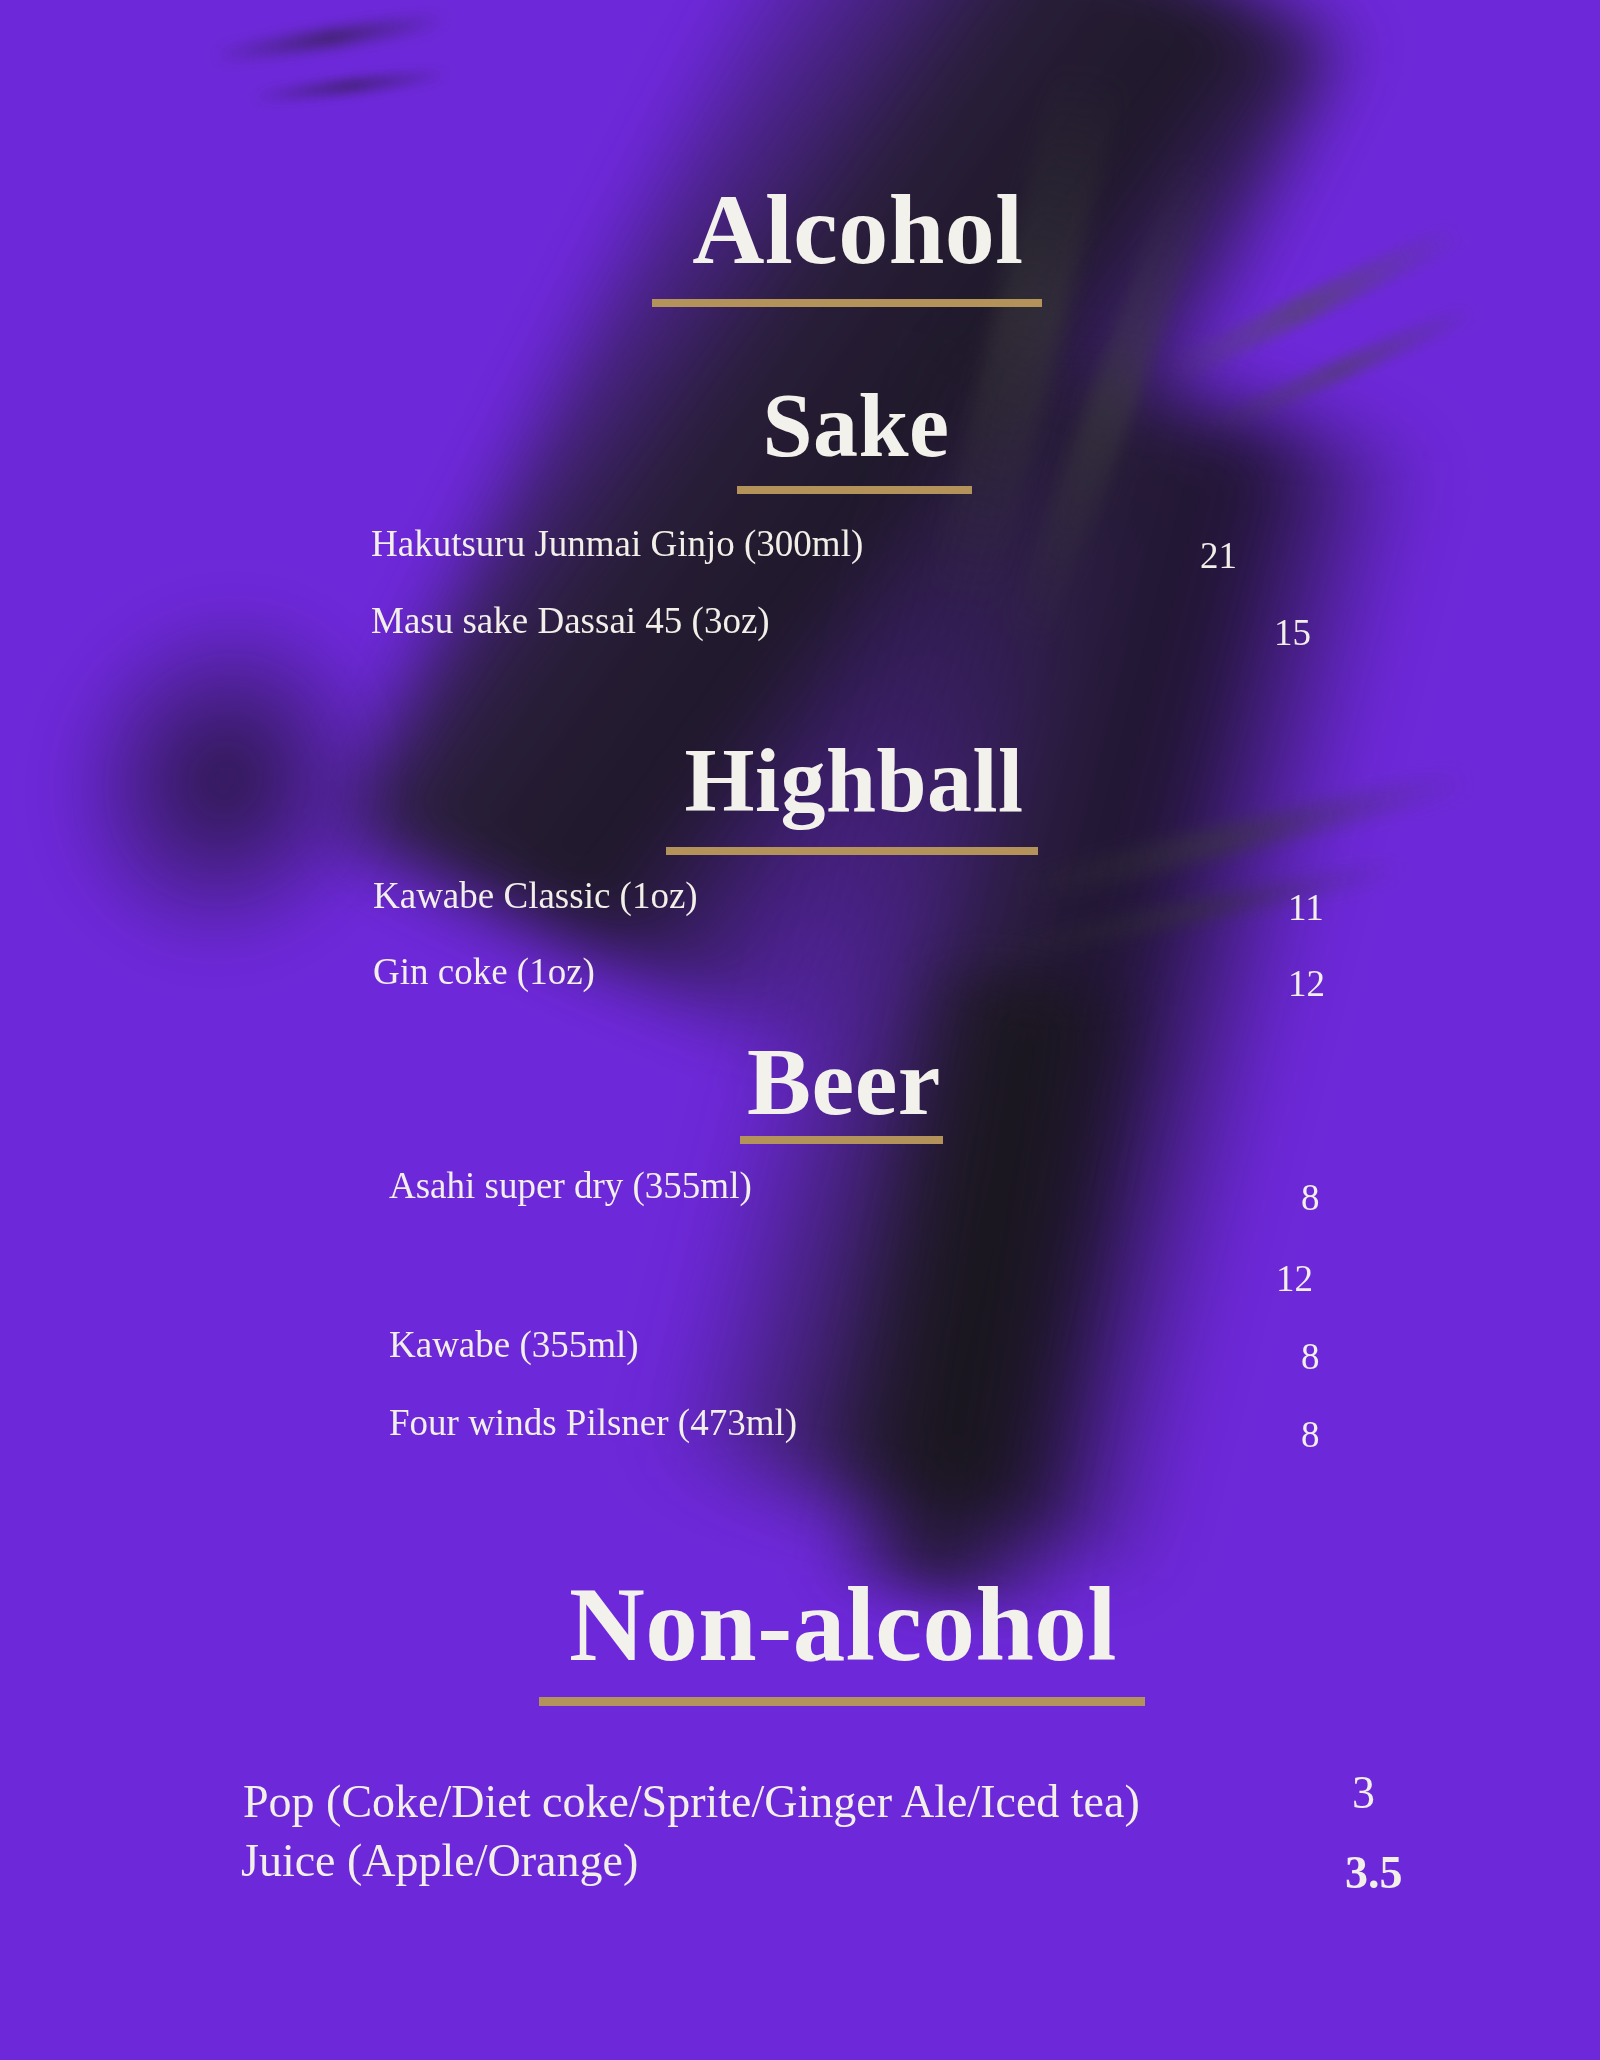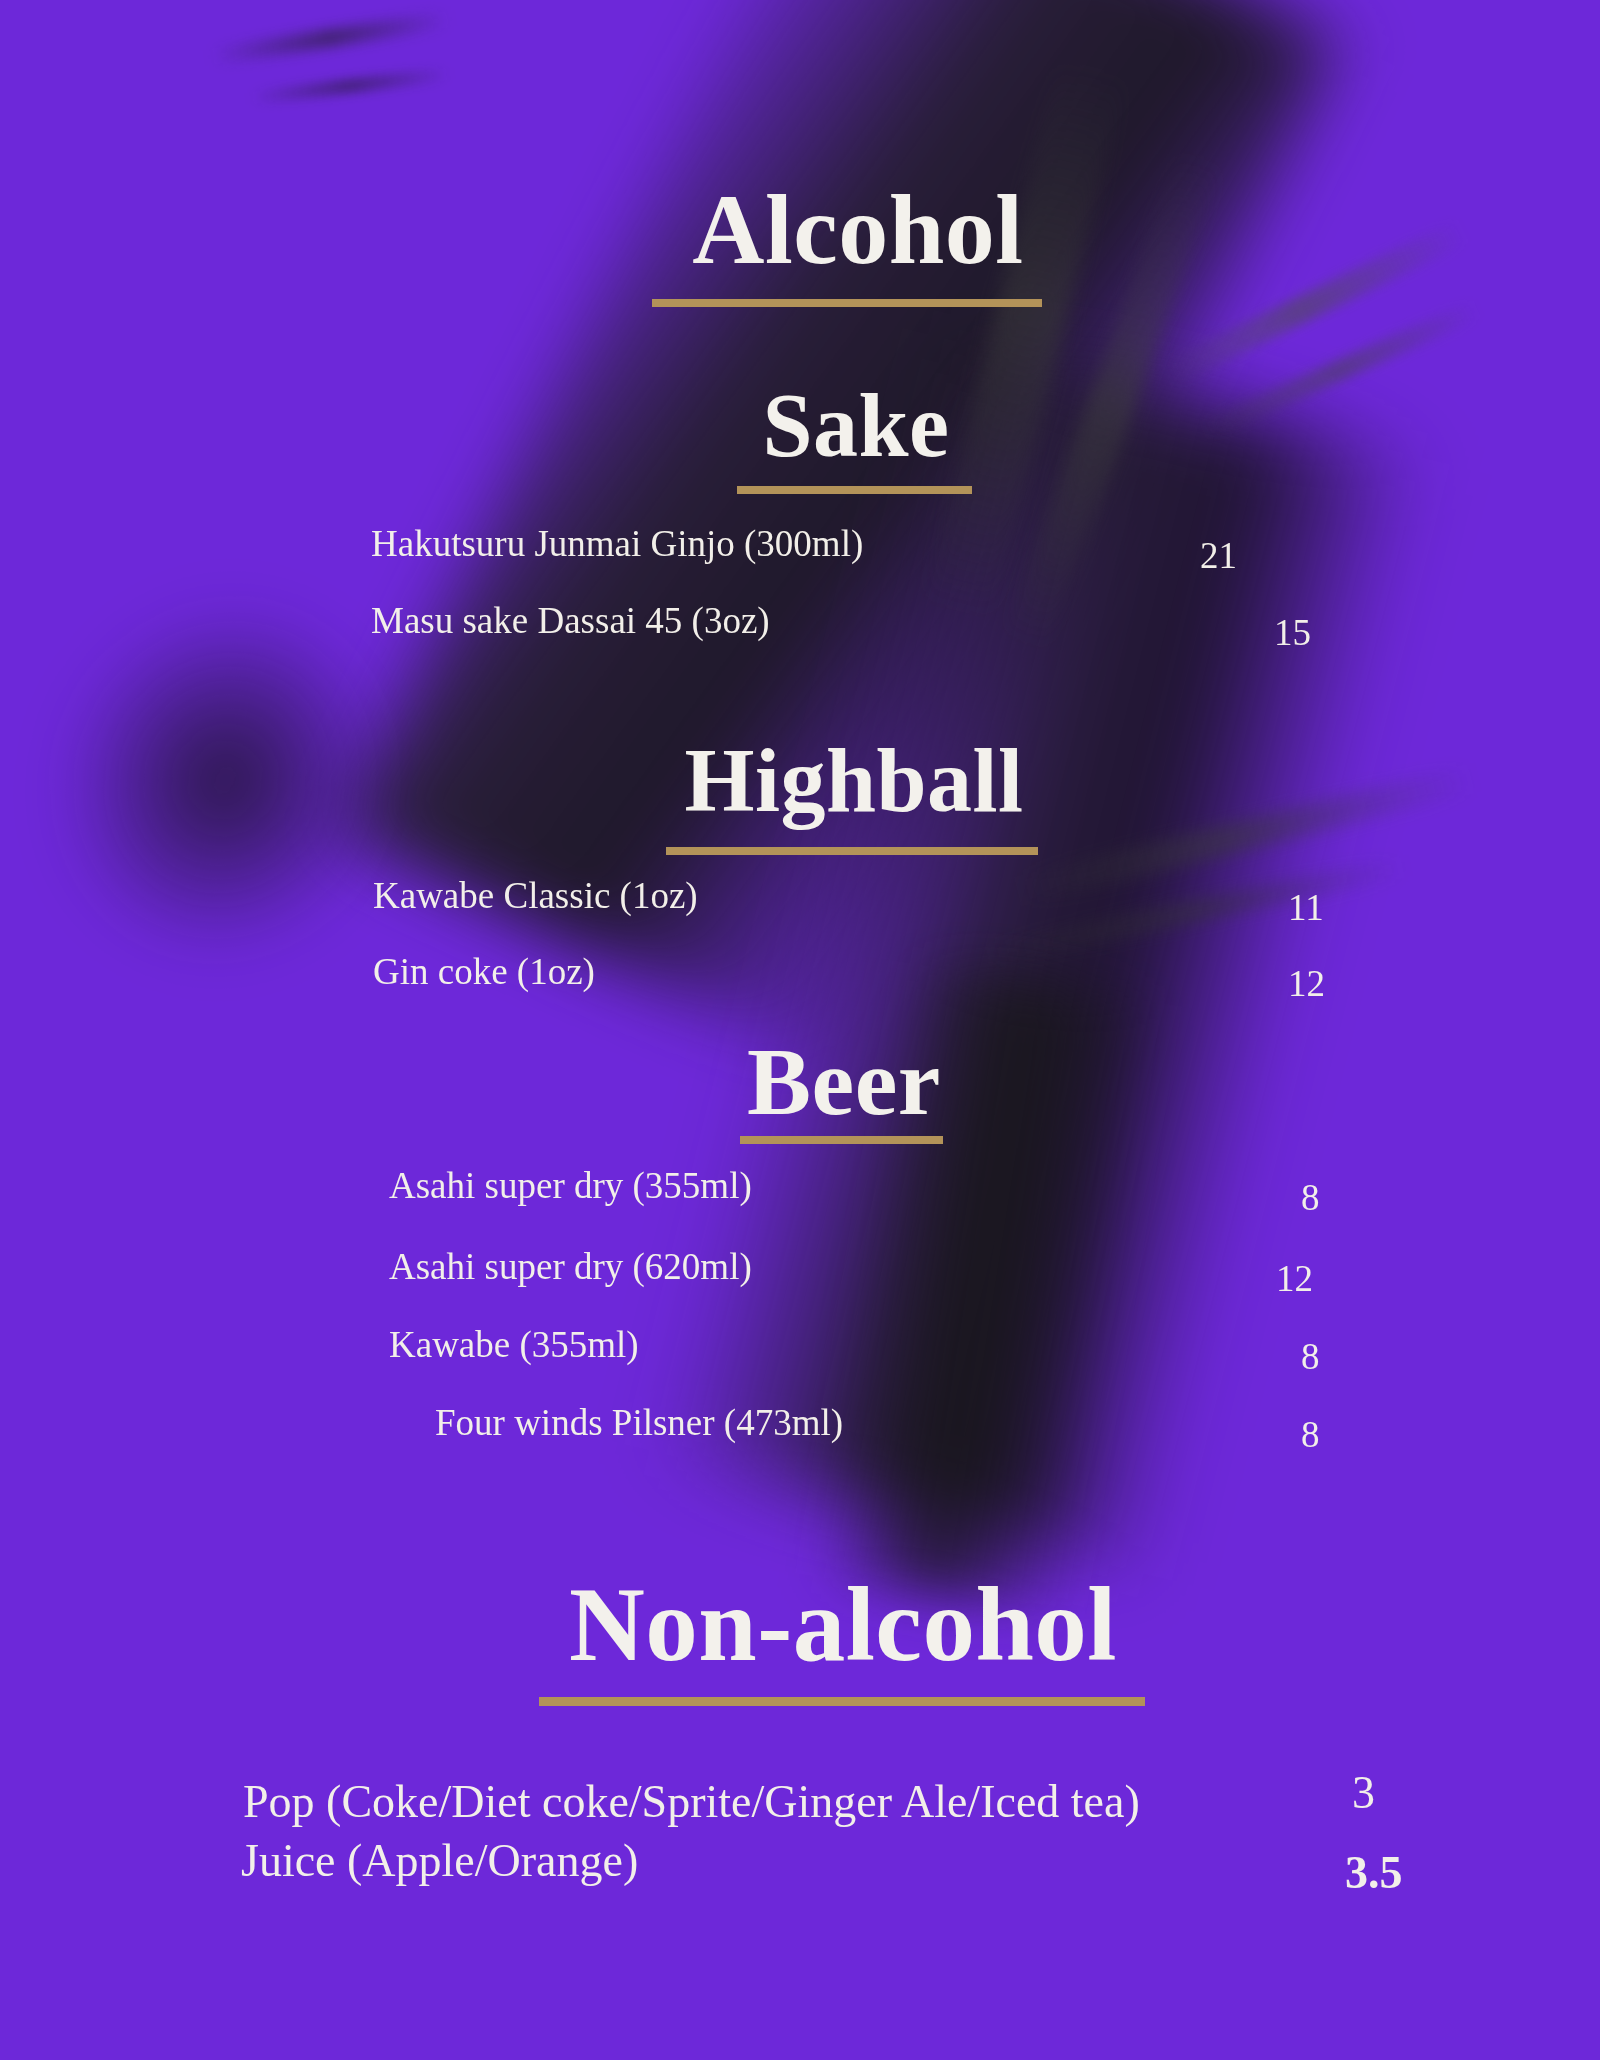--- a/index.html
+++ b/index.html
@@ -106,21 +106,21 @@
   }
   .item-na{font-size:46px;}
   
   .i-sake1{left:371px;top:523px;}   .p-sake1{left:1200px;top:535px;}
   .i-sake2{left:371px;top:600px;}   .p-sake2{left:1274px;top:612px;}
   .i-high1{left:373px;top:875px;}   .p-high1{left:1288px;top:887px;}
   .i-high2{left:373px;top:951px;}   .p-high2{left:1288px;top:963px;}
   .i-beer1{left:389px;top:1165px;}  .p-beer1{left:1301px;top:1177px;}
   .i-beer2{left:389px;top:1246px;}  .p-beer2{left:1276px;top:1258px;}
   .i-beer3{left:389px;top:1324px;}  .p-beer3{left:1301px;top:1336px;}
-  .i-beer4{left:389px;top:1402px;margin-left:46px;}  .p-beer4{left:1301px;top:1414px;}
+  .i-beer4{left:389px;top:1402px;}  .p-beer4{left:1301px;top:1414px;}
   .i-na1{left:243px;top:1755px;margin-top:21px;}    .p-na1{left:1352px;top:1767px;font-size:46px;}
   .i-na2{left:241px;top:1835px;}    .p-na2{left:1345px;top:1847px;font-size:46px;font-weight:bold;}
 </style>
 </head>
 <body>
 
 <div class="page">
 
   <div class="tex tex-band-top"></div>
   <div class="tex tex-band-mid"></div>
@@ -149,21 +149,20 @@
   <div class="rule rule-highball"></div>
   <div class="item i-high1">Kawabe Classic (1oz)</div>
   <div class="price p-high1">11</div>
   <div class="item i-high2">Gin coke (1oz)</div>
   <div class="price p-high2">12</div>
 
   <div class="heading h-beer">Beer</div>
   <div class="rule rule-beer"></div>
   <div class="item i-beer1">Asahi super dry (355ml)</div>
   <div class="price p-beer1">8</div>
-  <div class="item i-beer2">Asahi super dry (620ml)</div>
   <div class="price p-beer2">12</div>
   <div class="item i-beer3">Kawabe (355ml)</div>
   <div class="price p-beer3">8</div>
   <div class="item i-beer4">Four winds Pilsner (473ml)</div>
   <div class="price p-beer4">8</div>
 
   <div class="heading h-nonalcohol">Non-alcohol</div>
   <div class="rule rule-nonalcohol"></div>
   <div class="item item-na i-na1">Pop (Coke/Diet coke/Sprite/Ginger Ale/Iced tea)</div>
   <div class="price p-na1">3</div>

